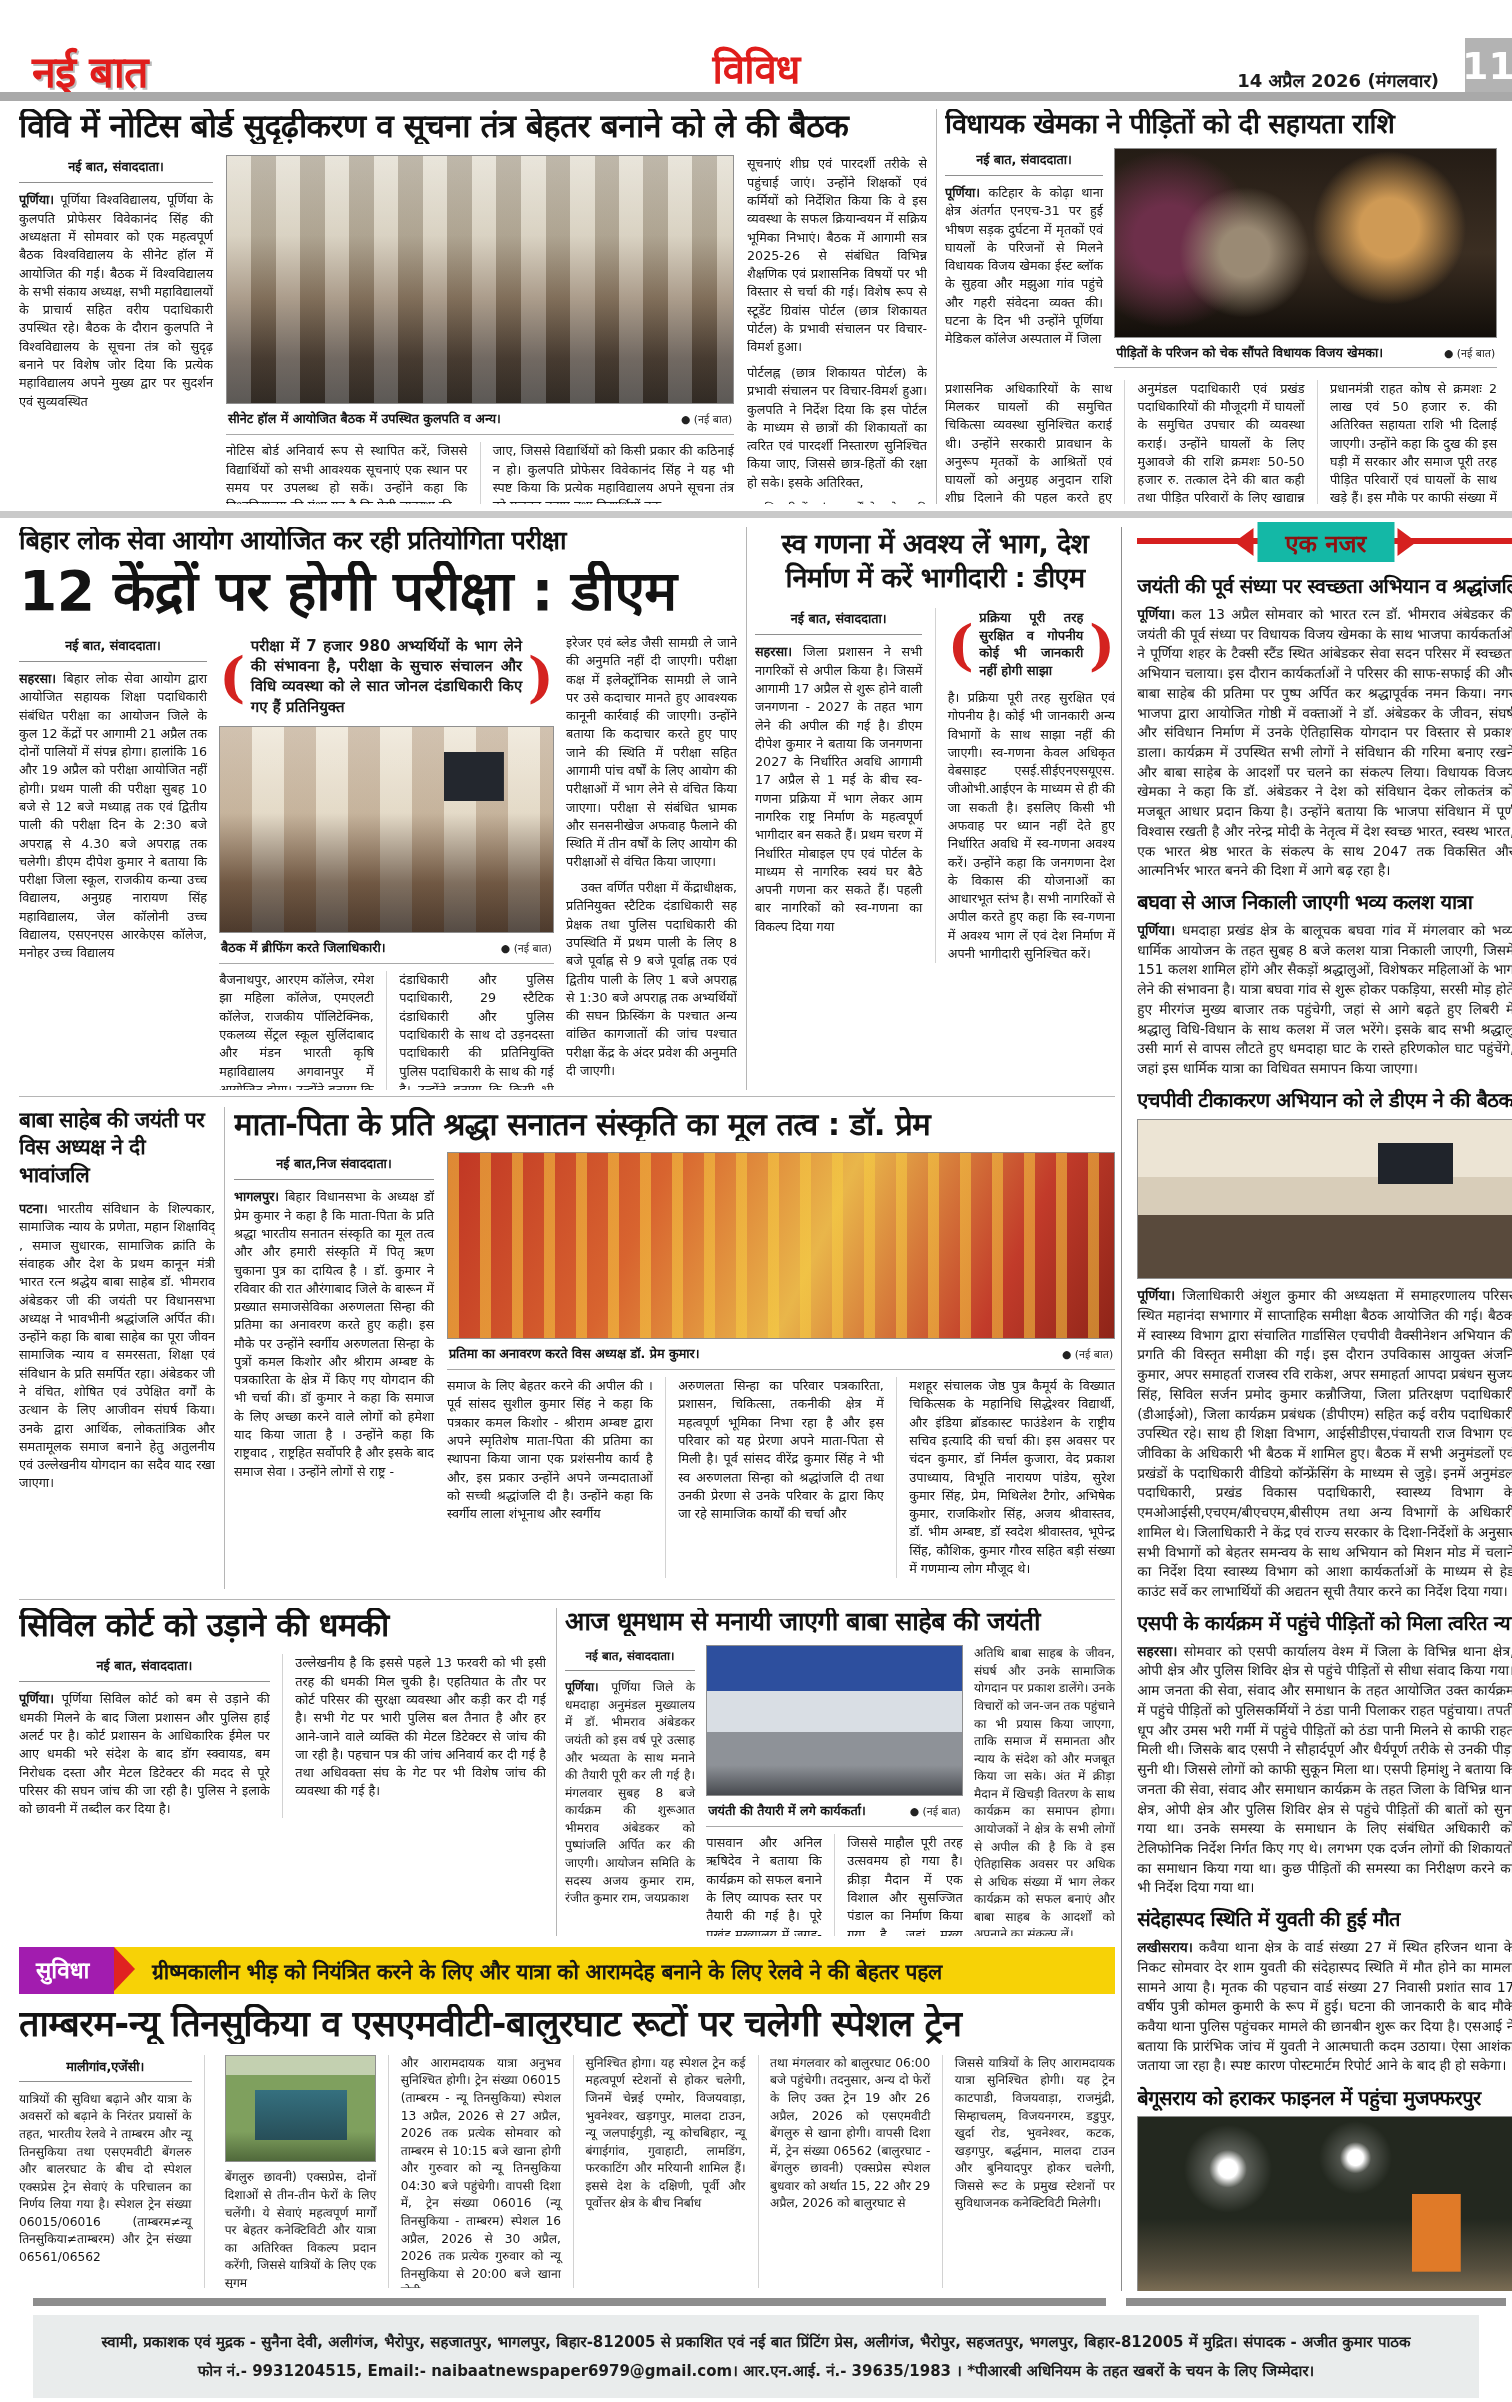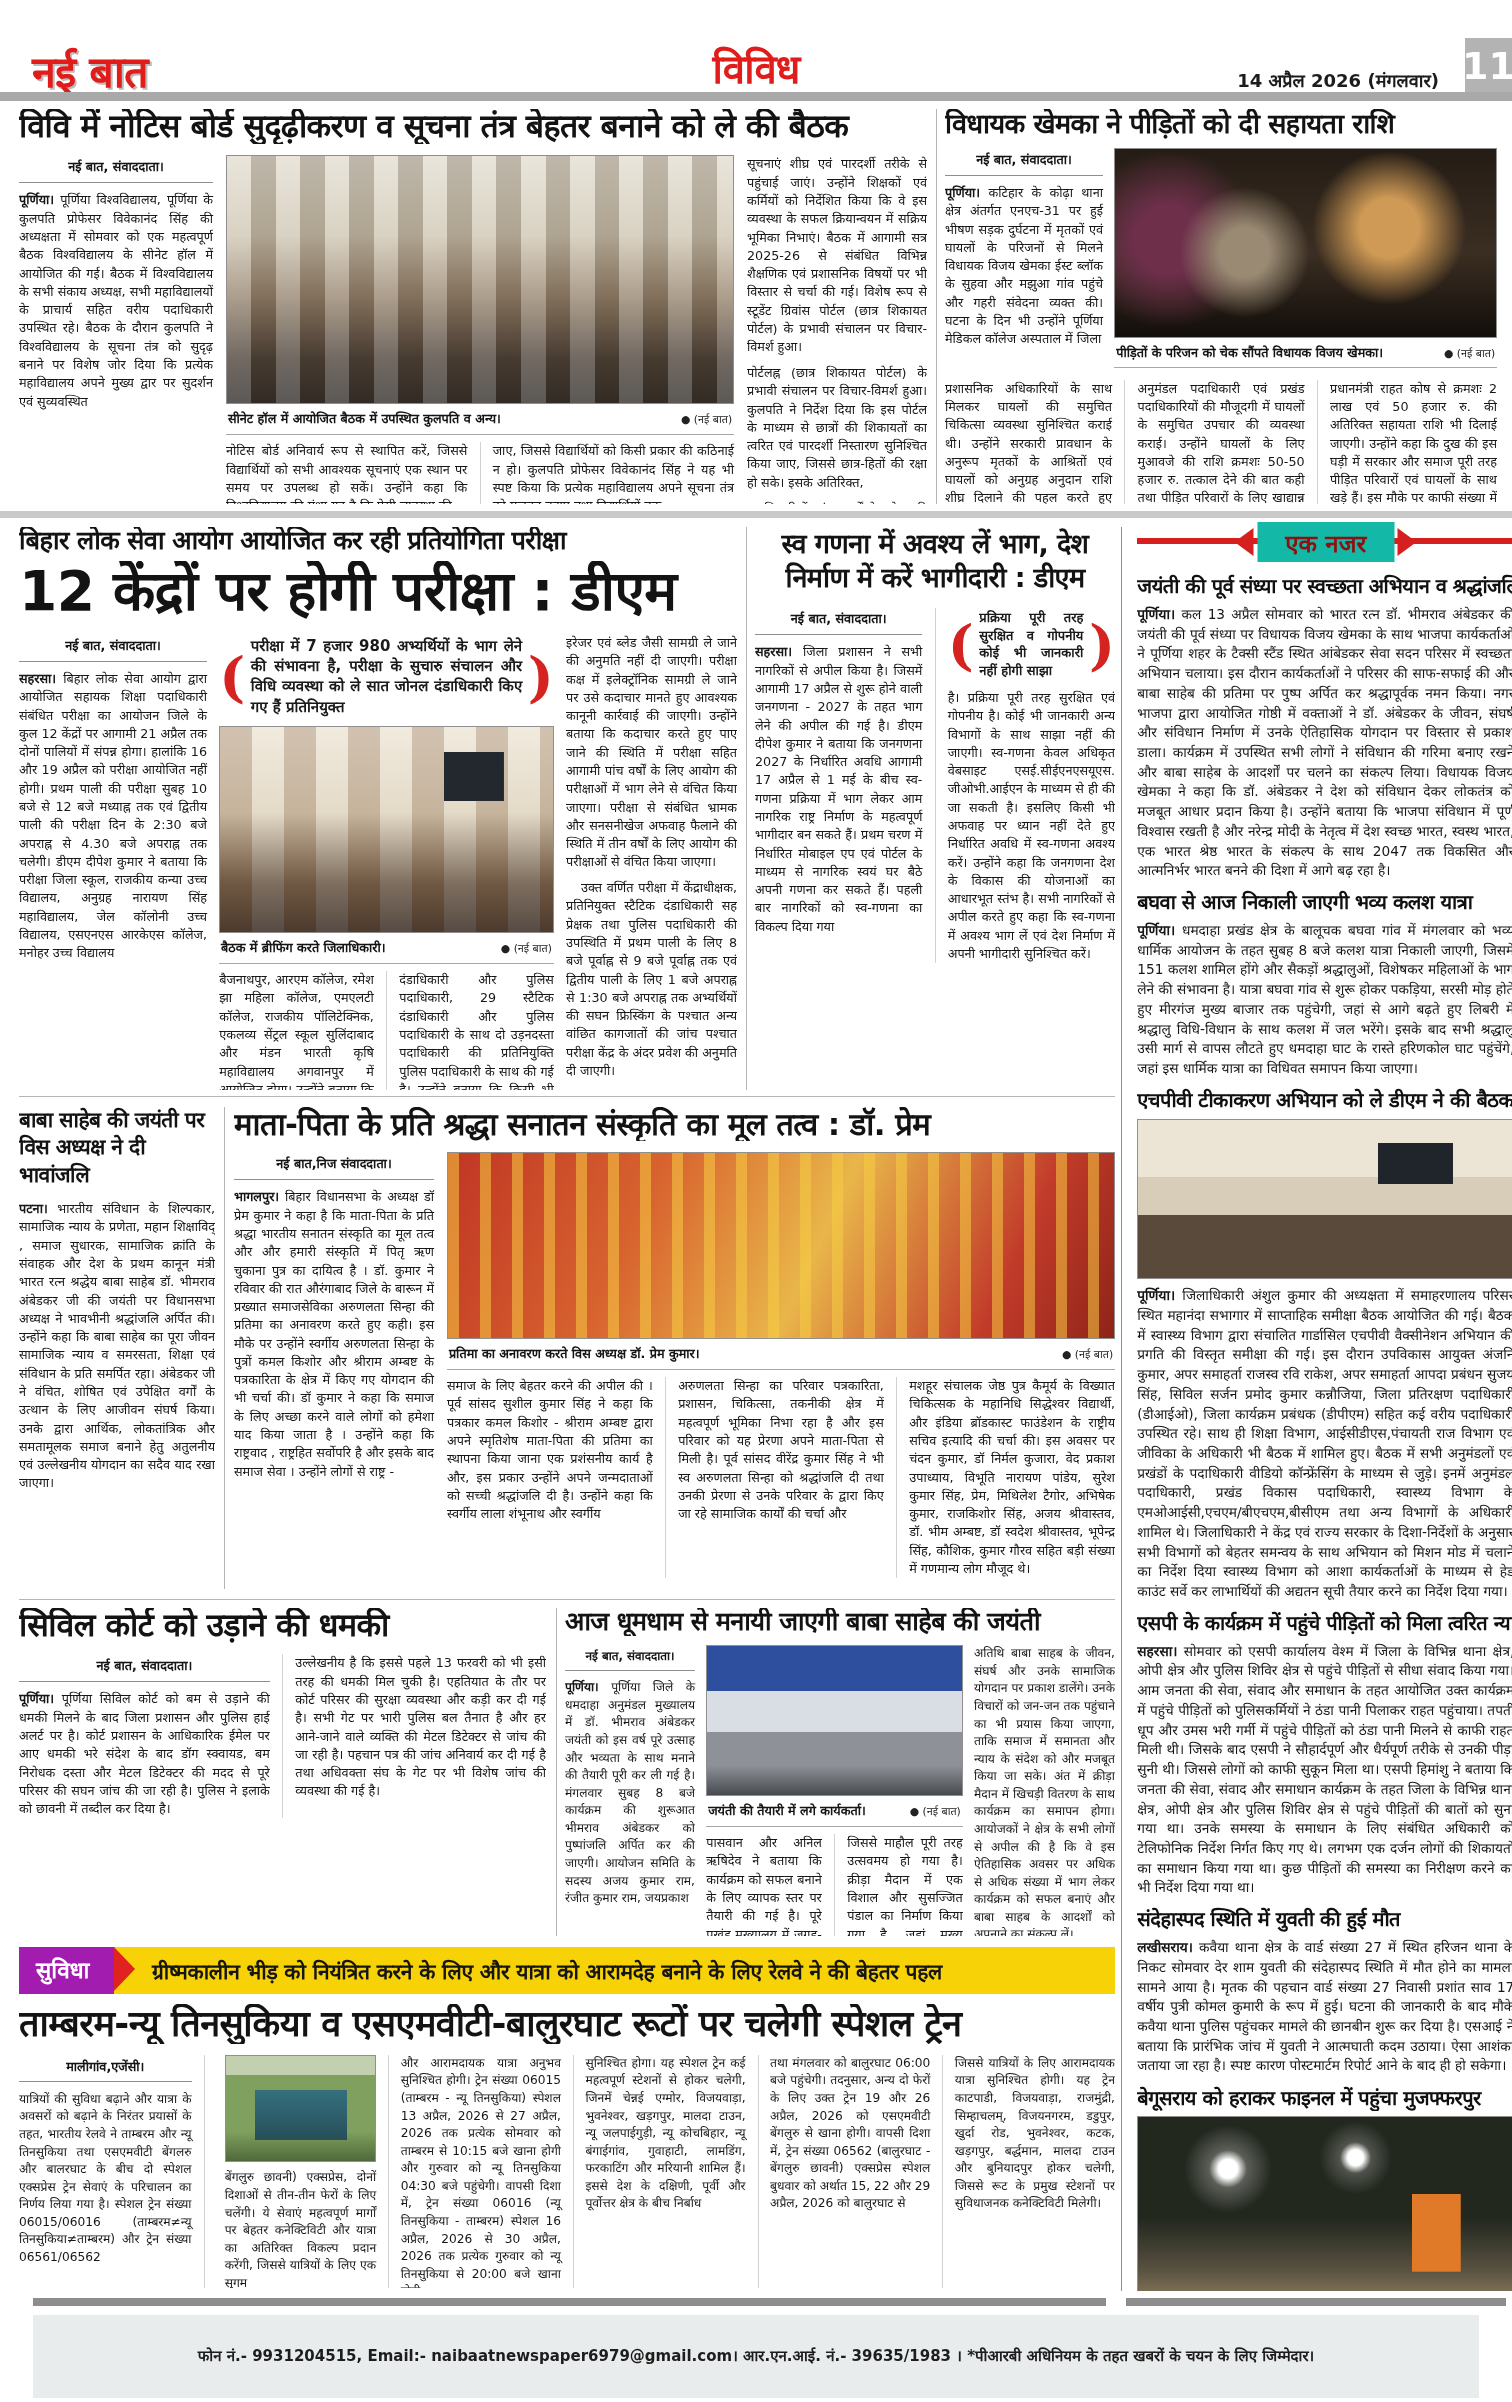--- a/index.html
+++ b/index.html
@@ -330,17 +330,18 @@
       <div class="txt" style="font-size:12.2px;border-left:0.9px solid #d2d2d2;padding-left:11.3px">और आरामदायक यात्रा अनुभव सुनिश्चित होगी। ट्रेन संख्या 06015 (ताम्बरम - न्यू तिनसुकिया) स्पेशल 13 अप्रैल, 2026 से 27 अप्रैल, 2026 तक प्रत्येक सोमवार को ताम्बरम से 10:15 बजे खाना होगी और गुरुवार को न्यू तिनसुकिया 04:30 बजे पहुंचेगी। वापसी दिशा में, ट्रेन संख्या 06016 (न्यू तिनसुकिया - ताम्बरम) स्पेशल 16 अप्रैल, 2026 से 30 अप्रैल, 2026 तक प्रत्येक गुरुवार को न्यू तिनसुकिया से 20:00 बजे खाना होगी</div>
       <div class="txt" style="font-size:12.2px;border-left:0.9px solid #d2d2d2;padding-left:11.3px">सुनिश्चित होगा। यह स्पेशल ट्रेन कई महत्वपूर्ण स्टेशनों से होकर चलेगी, जिनमें चेन्नई एग्मोर, विजयवाड़ा, भुवनेश्वर, खड़गपुर, मालदा टाउन, न्यू जलपाईगुड़ी, न्यू कोचबिहार, न्यू बंगाईगांव, गुवाहाटी, लामडिंग, फरकाटिंग और मरियानी शामिल हैं। इससे देश के दक्षिणी, पूर्वी और पूर्वोत्तर क्षेत्र के बीच निर्बाध</div>
       <div class="txt" style="font-size:12.2px;border-left:0.9px solid #d2d2d2;padding-left:11.3px">तथा मंगलवार को बालुरघाट 06:00 बजे पहुंचेगी। तदनुसार, अन्य दो फेरों के लिए उक्त ट्रेन 19 और 26 अप्रैल, 2026 को एसएमवीटी बेंगलुरु से खाना होगी। वापसी दिशा में, ट्रेन संख्या 06562 (बालुरघाट - बेंगलुरु छावनी) एक्सप्रेस स्पेशल बुधवार को अर्थात 15, 22 और 29 अप्रैल, 2026 को बालुरघाट से</div>
       <div class="txt" style="font-size:12.2px;border-left:0.9px solid #d2d2d2;padding-left:11.3px">जिससे यात्रियों के लिए आरामदायक यात्रा सुनिश्चित होगी। यह ट्रेन काटपाडी, विजयवाड़ा, राजमुंद्री, सिम्हाचलम्, विजयनगरम, डडुपुर, खुर्दा रोड, भुवनेश्वर, कटक, खड़गपुर, बर्द्धमान, मालदा टाउन और बुनियादपुर होकर चलेगी, जिससे रूट के प्रमुख स्टेशनों पर सुविधाजनक कनेक्टिविटी मिलेगी।</div>
     </div>
   </section>
 
   <div class="abs hbar" style="left:33px;top:2298px;width:1073px;height:7.5px;background:#8d8d8d"></div>
   <div class="abs hbar" style="left:1126px;top:2298px;width:380px;height:7.5px;background:#8d8d8d"></div>
   <footer class="abs footer" style="left:33px;top:2315px;width:1446px;height:83px;display:flex;flex-direction:column;justify-content:center">
+    <div>स्वामी, प्रकाशक एवं मुद्रक - सुनैना देवी, अलीगंज, भैरोपुर, सहजातपुर, भागलपुर, बिहार-812005 से प्रकाशित एवं नई बात प्रिंटिंग प्रेस, अलीगंज, भैरोपुर, सहजतपुर, भगलपुर, बिहार-812005 में मुद्रित। संपादक - अजीत कुमार पाठक</div>
     <div>फोन नं.- 9931204515, Email:- naibaatnewspaper6979@gmail.com। आर.एन.आई. नं.- 39635/1983 ।   *पीआरबी अधिनियम के तहत खबरों के चयन के लिए जिम्मेदार।</div>
   </footer>
 
 </div>
 
 
 </body></html>

